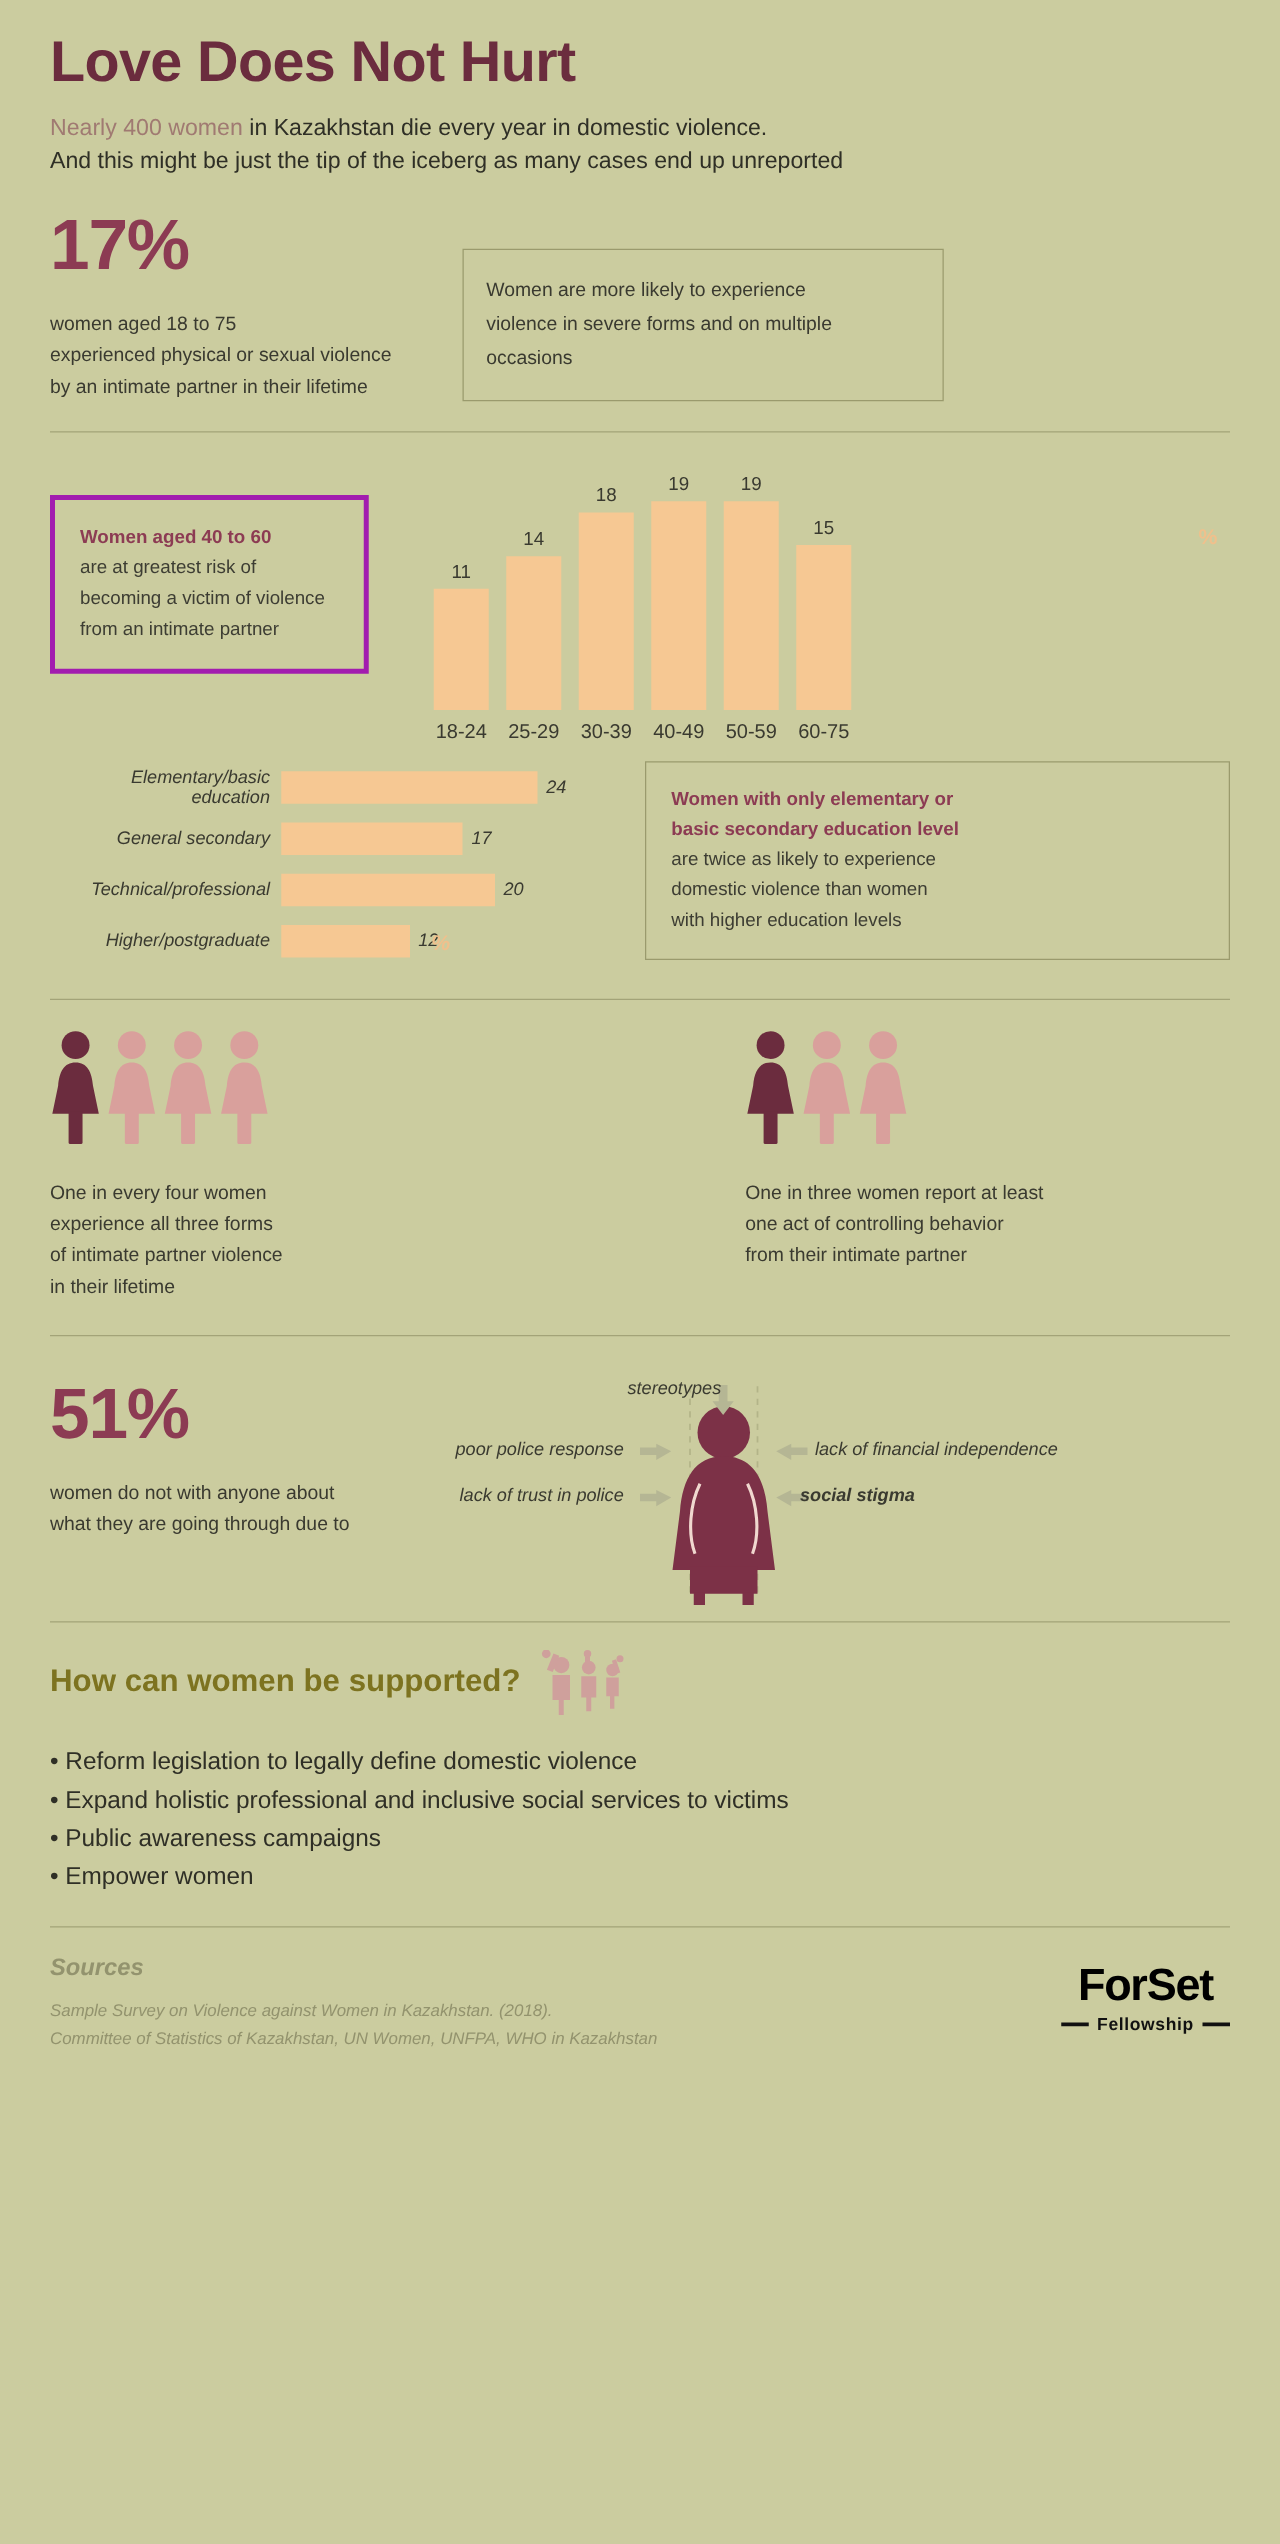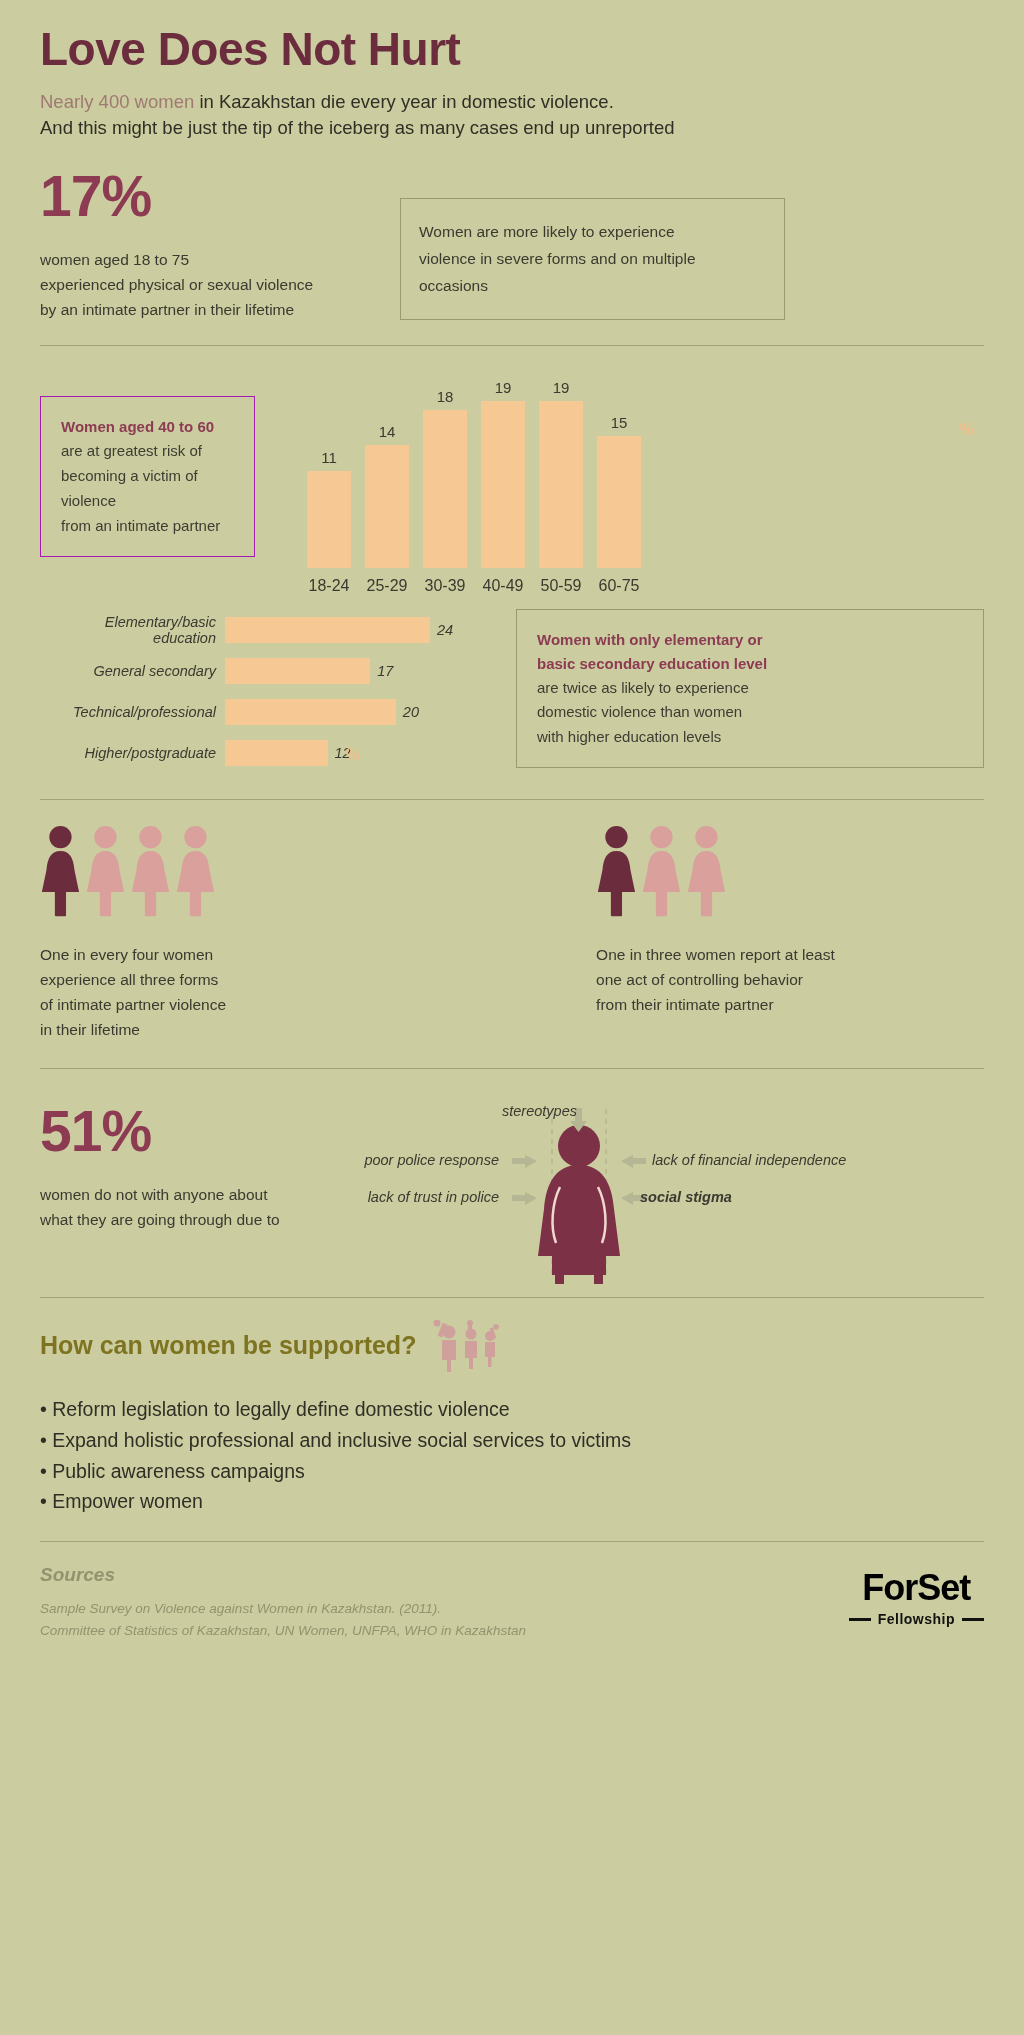--- a/index.html
+++ b/index.html
@@ -36,43 +36,43 @@
   .subtitle .hl { color: #a07a72; }
   
   .bigstat {
     font-size: 57px;
     font-weight: bold;
     color: #8c3b53;
     margin-top: 26px;
     line-height: 1;
     letter-spacing: -1px;
   }
-  .stat-row { display: flex; align-items: flex-start; gap: 30px; }
+  .stat-row { display: flex; align-items: center; }
   .stat-left { width: 330px; }
   .stat-caption {
     margin-top: 22px;
     font-size: 15.5px;
     line-height: 1.62;
     color: #3a3a30;
   }
   .callout {
     border: 1px solid #9a9a6d;
     padding: 20px 18px;
     font-size: 15.5px;
     line-height: 1.72;
     color: #3a3a30;
   }
   .callout.rightbox { width: 385px; margin-top: 56px; }
   
   .divider { height: 1px; background: #a3a378; margin: 22px 0; }
   
   .agesection { display: flex; gap: 20px; align-items: flex-start; }
   .agebox {
-    border: 1px solid #a21caf;
-    width: 215px;
+    border: 4px solid #a21caf;
+    width: 255px;
     padding: 18px 20px;
     margin-top: 28px;
     font-size: 15px;
     line-height: 1.65;
   }
   .agebox .strong { color: #8c3b53; font-weight: bold; }
   .barchart { position: relative; flex: 1; margin-left: 10px; }
   .bars { display: flex; align-items: flex-end; height: 200px; gap: 14px; padding-left: 22px; }
   .barcol { width: 44px; display: flex; flex-direction: column; align-items: center; justify-content: flex-end; height: 100%; }
   .barval { font-size: 15px; margin-bottom: 5px; color: #3a3a30; }
@@ -396,21 +396,21 @@
         <div>• Empower women</div>
       </div>
   </div>
 
   <div class="divider" style="margin-top:24px;"></div>
 
   <div class="sources-wrap">
     <div>
       <div class="sources-title">Sources</div>
       <div class="sources-body">
-        <div>Sample Survey on Violence against Women in Kazakhstan. (2011).</div>
+        <div>Sample Survey on Violence against Women in Kazakhstan. (2018).</div>
         <div>Committee of Statistics of Kazakhstan, UN Women, UNFPA, WHO in Kazakhstan</div>
       </div>
     </div>
     <div class="logo">
       <div class="logo-main">ForSet</div>
       <div class="logo-sub">
         <span class="ln"></span>
         <span class="tx">Fellowship</span>
         <span class="ln"></span>
       </div>

